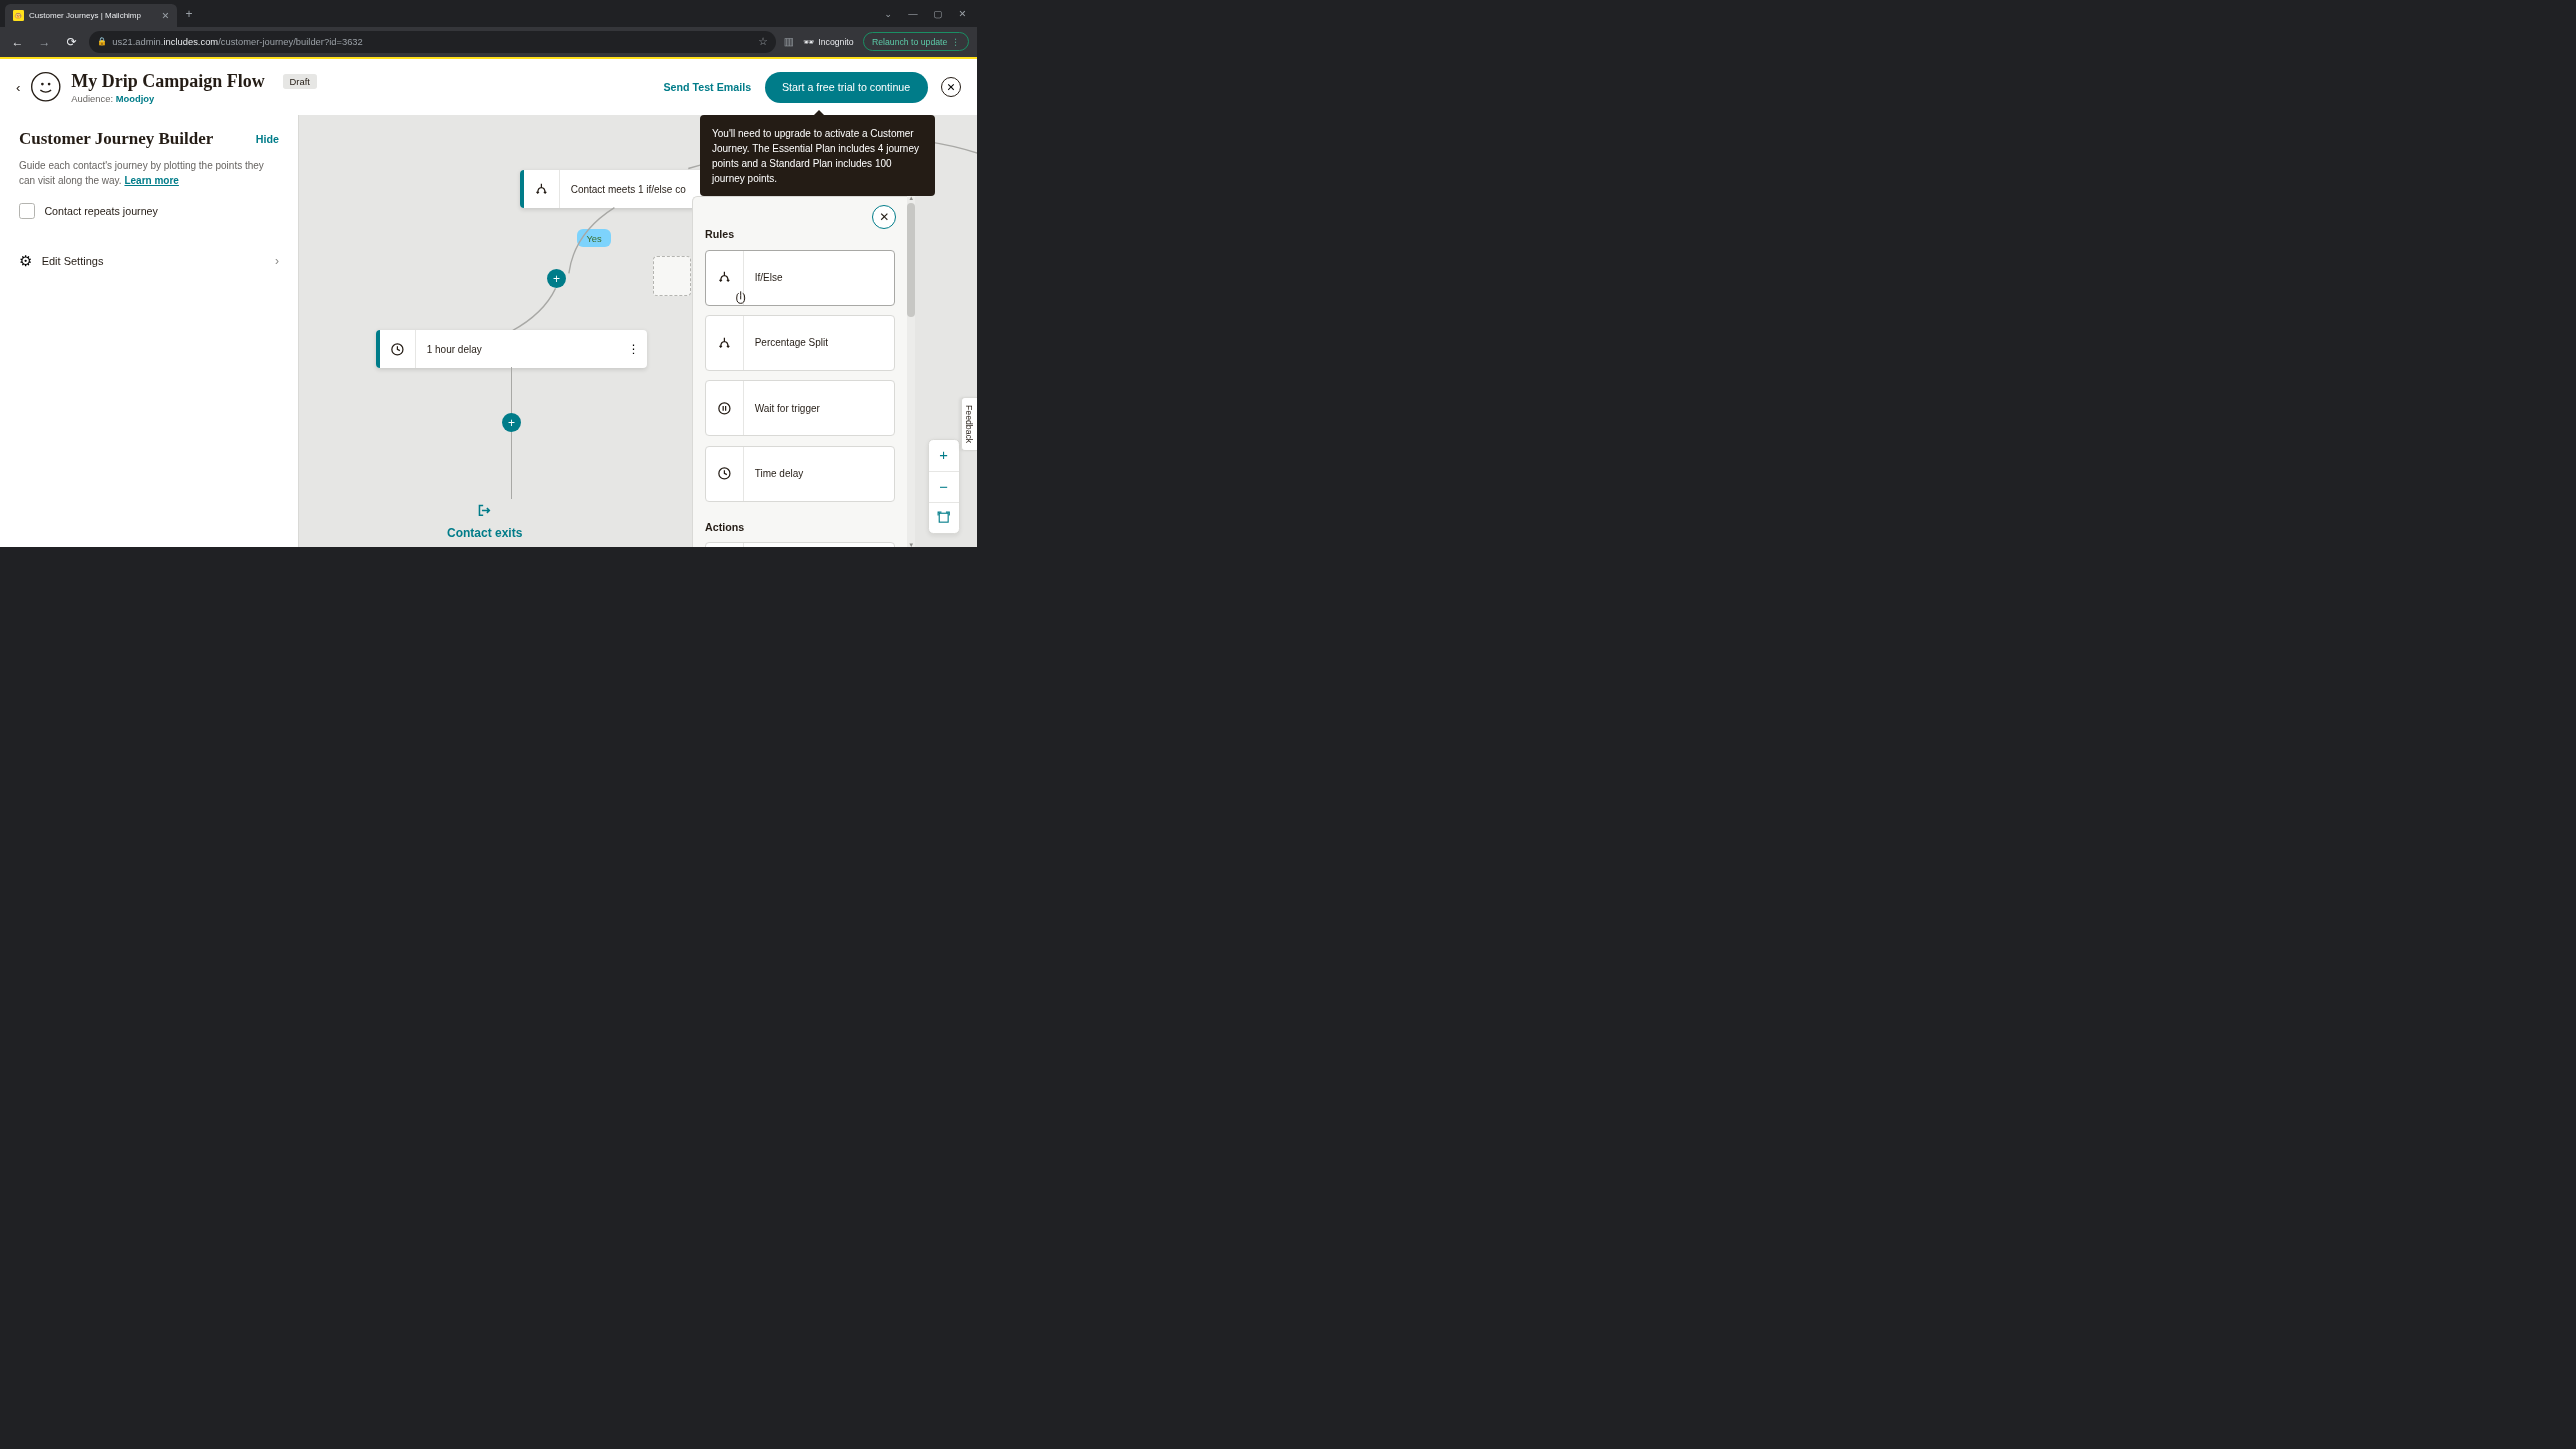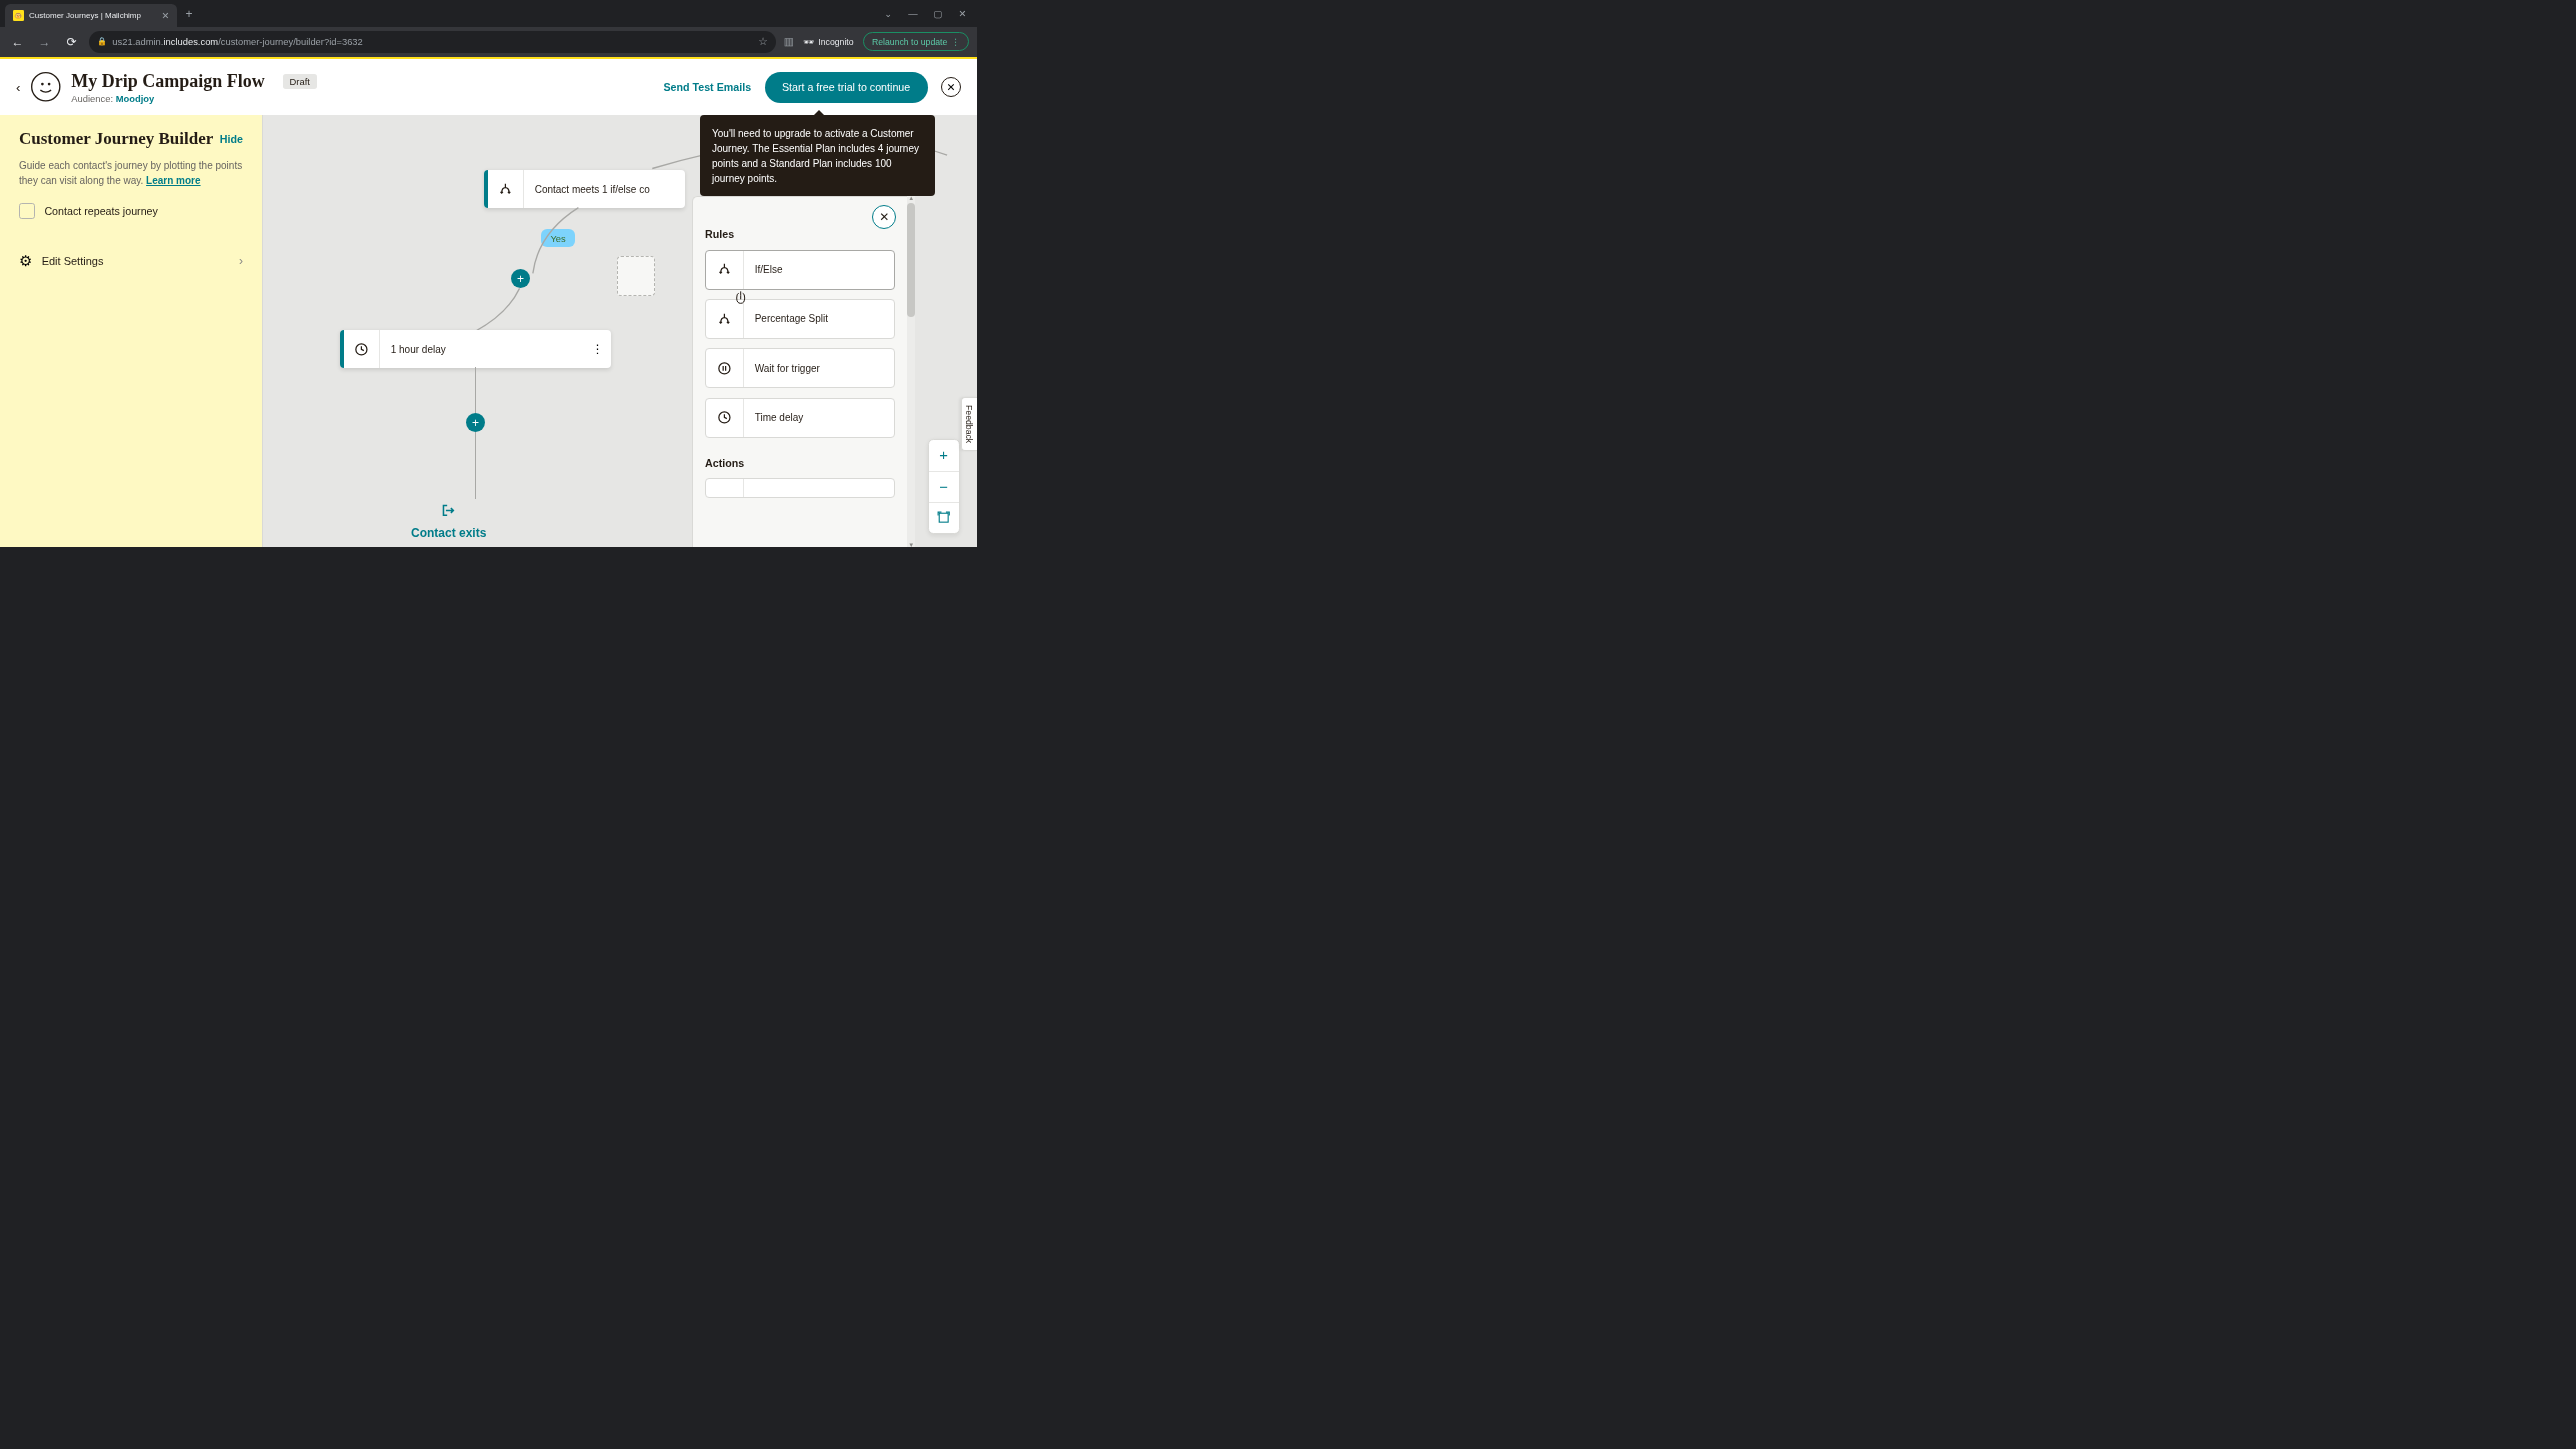--- a/index.html
+++ b/index.html
@@ -44,21 +44,21 @@
 .cta-btn { background: #007c89; color: #fff; border-radius: 19px; padding: 9.4px 17.4px; font-size: 10.7px; font-weight: 500; position: relative; }
 .close-circle { width: 20px; height: 20px; border: 1.3px solid #241c15; border-radius: 50%; display: flex; align-items: center; justify-content: center; font-size: 10.7px; }
 
 
 .tooltip { position: absolute; top: 115px; left: 700px; width: 235px; background: #241c15; color: #fff; padding: 10.7px 12px; border-radius: 4px; font-size: 10px; line-height: 1.5; z-index: 100; }
 .tooltip::before { content: ''; position: absolute; top: -5.4px; left: 114px; border-left: 5.4px solid transparent; border-right: 5.4px solid transparent; border-bottom: 5.4px solid #241c15; }
 
 
 .main { display: flex; height: calc(100% - 115px); position: relative; }
 
-.sidebar { width: 263px; background: #fef9c3; border-right: 0.7px solid #d9d9d6; padding: 13.4px 19px; }
+.sidebar { width: 299px; background: #ffffff; border-right: 0.7px solid #d9d9d6; padding: 13.4px 19px; }
 .sidebar-top { display: flex; justify-content: space-between; align-items: center; margin-bottom: 9.4px; }
 .sidebar-title { font-family: Georgia, serif; font-size: 17px; font-weight: 600; color: #241c15; }
 .hide-link { color: #007c89; font-weight: 600; font-size: 10.7px; }
 .sidebar-desc { font-size: 10px; color: #676461; line-height: 1.5; margin-bottom: 14.8px; }
 .learn-more { color: #007c89; font-weight: 600; text-decoration: underline; }
 .checkbox-row { display: flex; align-items: center; gap: 9.4px; margin-bottom: 24px; }
 .checkbox { width: 16px; height: 16px; border: 1px solid #b4b4b0; border-radius: 2.7px; }
 .checkbox-label { font-size: 10.7px; color: #241c15; }
 .settings-row { display: flex; align-items: center; gap: 9.4px; padding: 9.4px 0; }
 .gear { font-size: 14.8px; }
@@ -105,21 +105,21 @@
 .plus2 { top: 298px; left: 203px; }
 .line5 { position: absolute; top: 317px; left: 212px; width: 1.3px; height: 67px; background: #a8a8a5; }
 
 
 .exit-row { position: absolute; top: 388px; left: 148px; display: flex; align-items: center; gap: 8px; color: #007c89; font-weight: 700; font-size: 12px; flex-direction: column; }
 
 
 .right-panel { position: absolute; top: 81px; right: 70px; width: 215px; bottom: 0; background: #f7f7f5; border-left: 0.7px solid #d9d9d6; border-top: 0.7px solid #d9d9d6; border-top-left-radius: 5.4px; padding: 12px; overflow: hidden; }
 .panel-close { position: absolute; top: 8px; right: 10.7px; width: 24px; height: 24px; border: 1.3px solid #007c89; border-radius: 50%; display: flex; align-items: center; justify-content: center; font-size: 12px; color: #241c15; background: #fff; }
 .panel-heading { font-size: 10.7px; font-weight: 700; color: #241c15; margin-top: 19px; margin-bottom: 9.4px; }
-.rule-card { background: #fff; border: 0.7px solid #d9d9d6; border-radius: 4px; display: flex; align-items: stretch; height: 40px; margin-bottom: 9.4px; }
+.rule-card { background: #fff; border: 0.7px solid #d9d9d6; border-radius: 4px; display: flex; align-items: stretch; height: 56px; margin-bottom: 9.4px; }
 .rule-card.selected { border: 1.3px solid #a8a8a5; }
 .rule-icon { width: 38px; display: flex; align-items: center; justify-content: center; border-right: 0.7px solid #e6e6e4; }
 .rule-label { display: flex; align-items: center; padding: 0 10.7px; font-size: 10px; color: #241c15; }
 
 
 .panel-scroll { position: absolute; top: 81px; right: 62px; width: 8px; bottom: 0; background: #ececea; }
 .panel-scroll-thumb { position: absolute; top: 6.7px; width: 100%; height: 114px; background: #c7c7c4; border-radius: 4px; }
 .panel-scroll .tri-up { position: absolute; top: -1.3px; left: 1.3px; font-size: 6px; color: #8a8a87; }
 .panel-scroll .tri-down { position: absolute; bottom: -1.3px; left: 1.3px; font-size: 6px; color: #8a8a87; }
 

